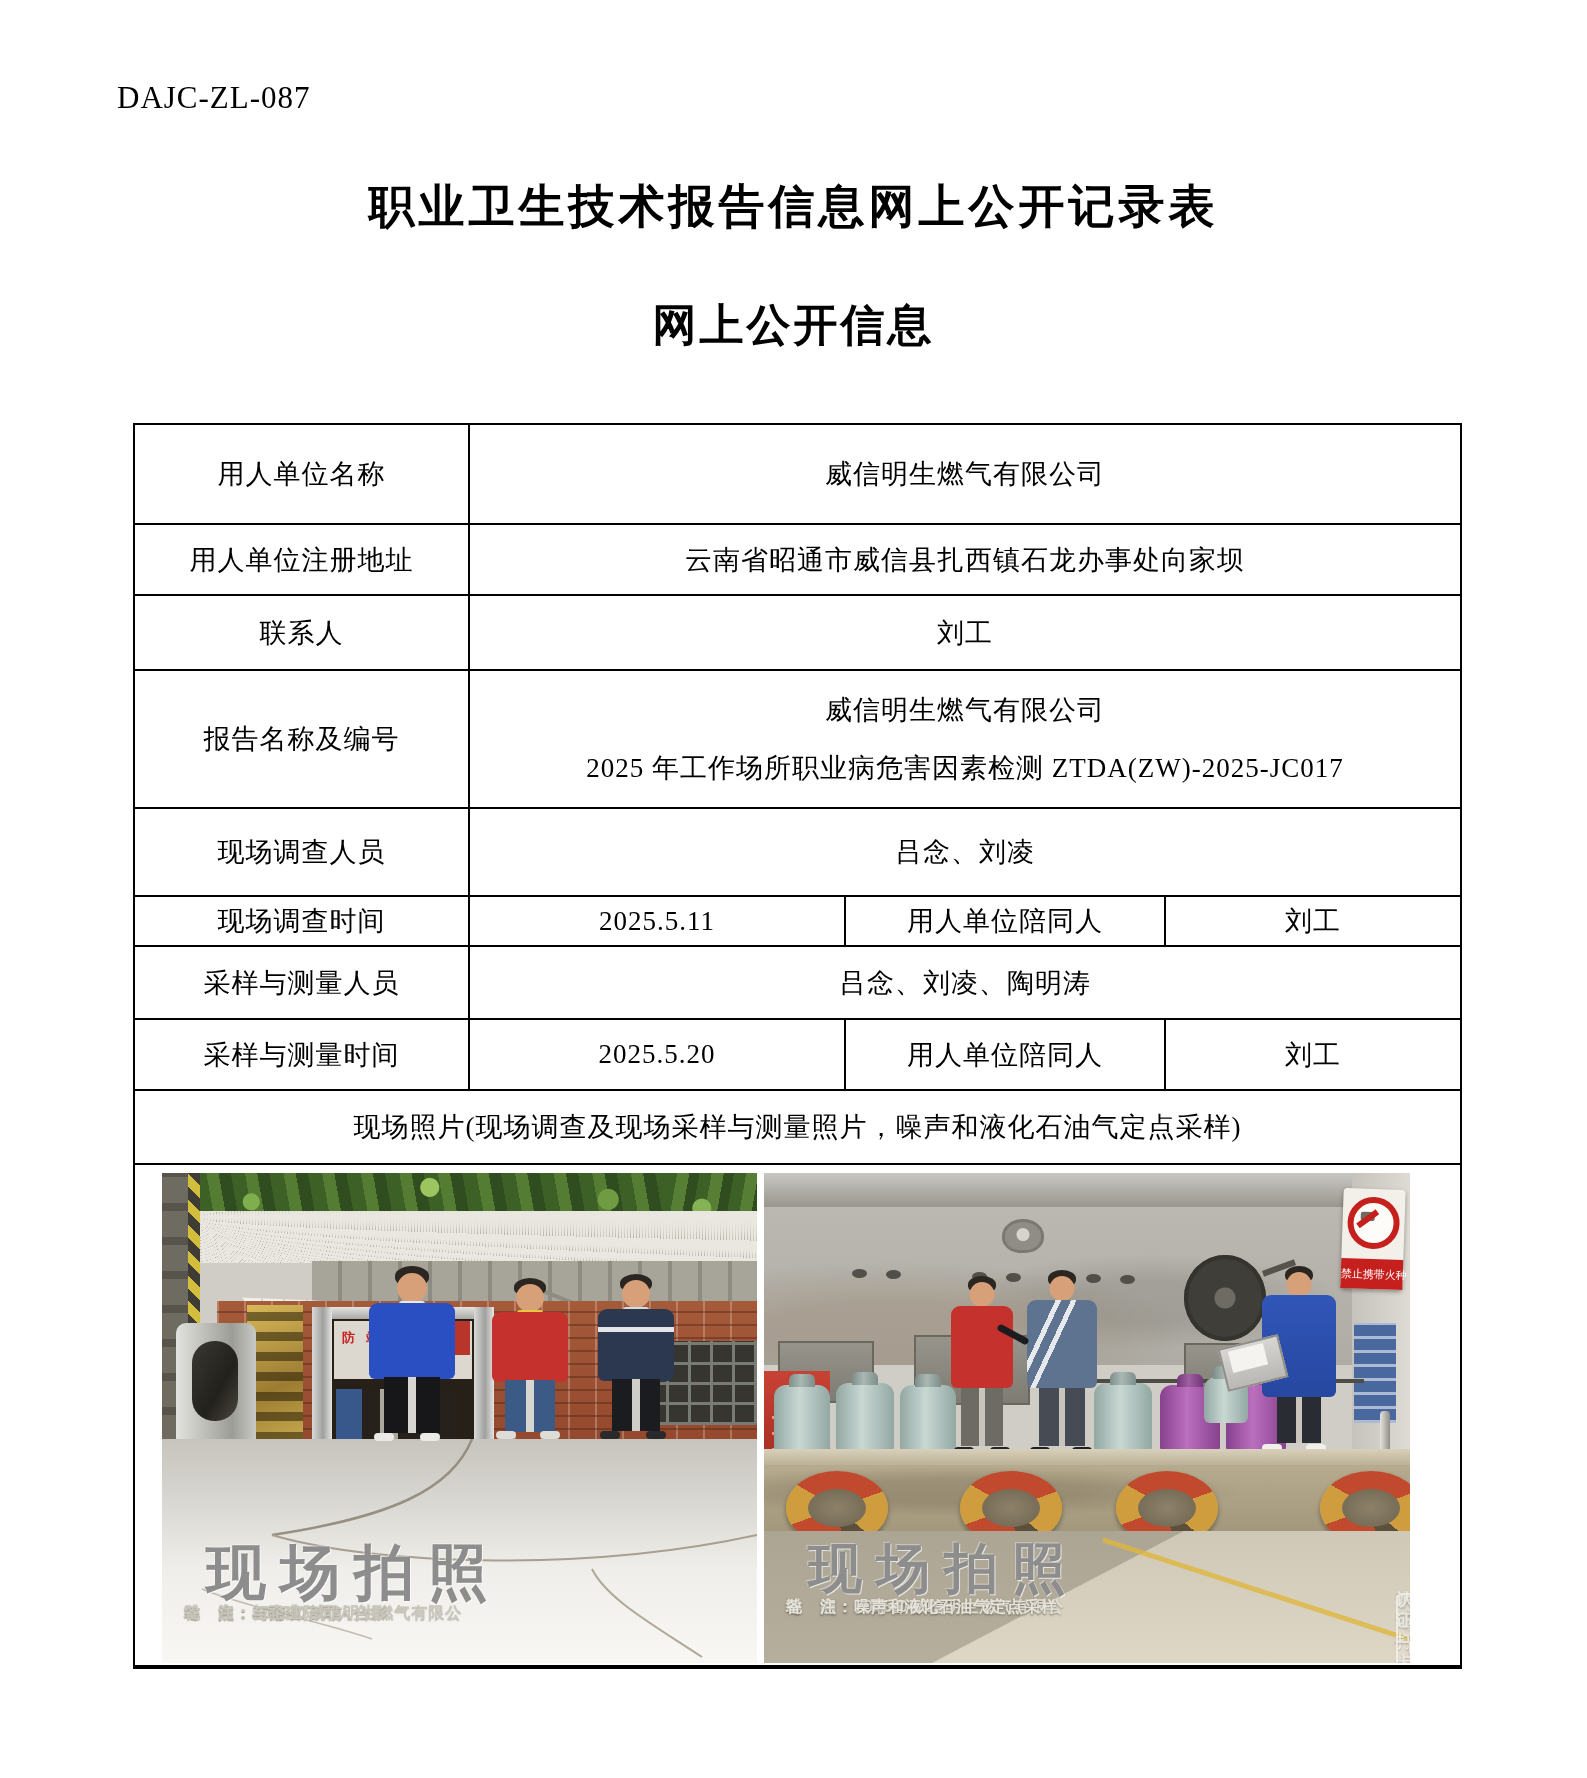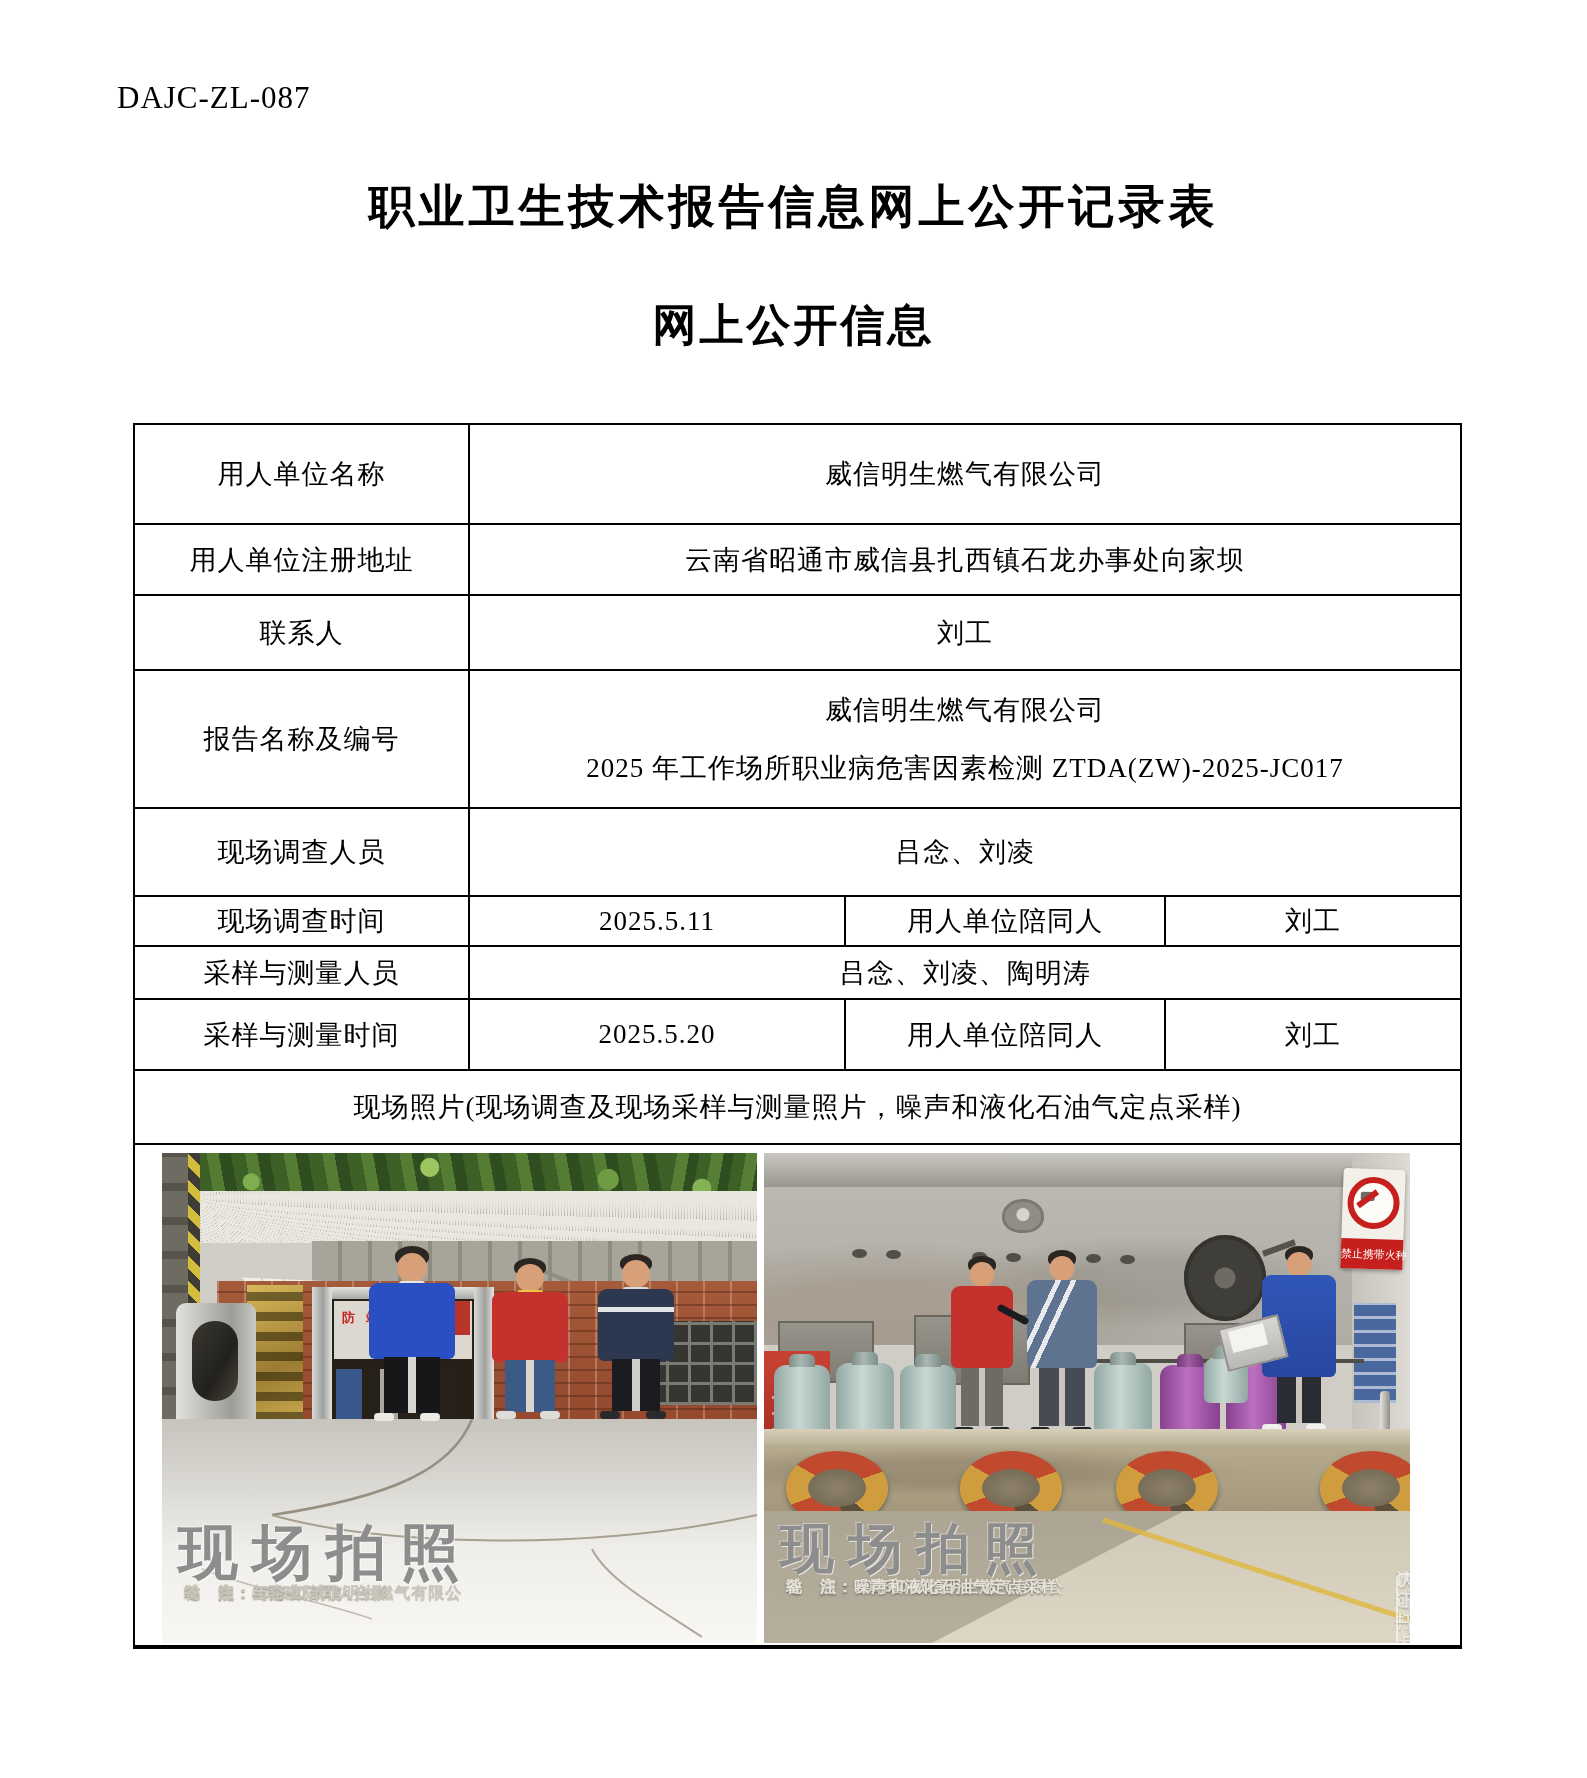--- a/index.html
+++ b/index.html
@@ -132,21 +132,21 @@
         var(--tire-red,#c0492e) 300deg);box-shadow:0 3px 5px rgba(0,0,0,.35);}
   .tire-hole{left:50%;top:50%;transform:translate(-50%,-50%);width:58px;height:38px;border-radius:50%;
      background:radial-gradient(#8d8169,#6e6450);}
   .rp-ground{left:0;top:358px;right:0;bottom:0;background:linear-gradient(#cfc8b6,#ded7c5);}
   .rp-shadow{left:0;top:358px;width:420px;height:132px;background:rgba(110,100,82,.35);
      clip-path:polygon(0 0,100% 0,40% 100%,0 100%);}
   .rp-yellowline{left:330px;top:420px;width:360px;height:5px;background:var(--yellow-line,#dfb73d);
      transform:rotate(18deg);opacity:.8;}
   
   .wm-stamp{font-family:"Liberation Sans","DejaVu Sans",sans-serif;font-weight:900;
-     color:#8d8d8d;letter-spacing:14px;text-shadow:1px 1px 0 rgba(255,255,255,.7),-1px -1px 0 rgba(255,255,255,.4);}
+     color:#8d8d8d;letter-spacing:14px;text-shadow:1px 1px 0 rgba(255,255,255,.7),-1px -1px 0 rgba(255,255,255,.4);margin-left:28px;}
   .wm-line{font-family:"Liberation Sans","DejaVu Sans",sans-serif;font-size:16px;font-weight:bold;
      color:#e6e3da;text-shadow:0 1px 2px rgba(80,76,66,.55);letter-spacing:1px;line-height:19px;white-space:nowrap;}
   .wm-dim .wm-line{color:#c9c6bc;text-shadow:0 1px 1px rgba(120,115,102,.4);}
   .wm-badge{font-family:"Liberation Sans","DejaVu Sans",sans-serif;text-align:right;color:#e8e5dc;
      font-size:17px;font-weight:bold;text-shadow:0 1px 2px rgba(90,85,75,.5);line-height:21px;}
   .wm-badge-box{display:inline-block;margin-top:4px;border:2px solid rgba(240,238,230,.85);
      border-radius:6px;padding:1px 10px;background:rgba(255,255,255,.18);}
 </style>
 </head>
 <body>
@@ -187,21 +187,21 @@
     <tr style="height:88px">
       <td>现场调查人员</td>
       <td colspan="3">吕念、刘凌</td>
     </tr>
     <tr style="height:50px">
       <td>现场调查时间</td>
       <td>2025.5.11</td>
       <td>用人单位陪同人</td>
       <td>刘工</td>
     </tr>
-    <tr style="height:53px">
+    <tr style="height:73px">
       <td>采样与测量人员</td>
       <td colspan="3">吕念、刘凌、陶明涛</td>
     </tr>
     <tr style="height:71px">
       <td>采样与测量时间</td>
       <td>2025.5.20</td>
       <td>用人单位陪同人</td>
       <td>刘工</td>
     </tr>
     <tr style="height:74px">

